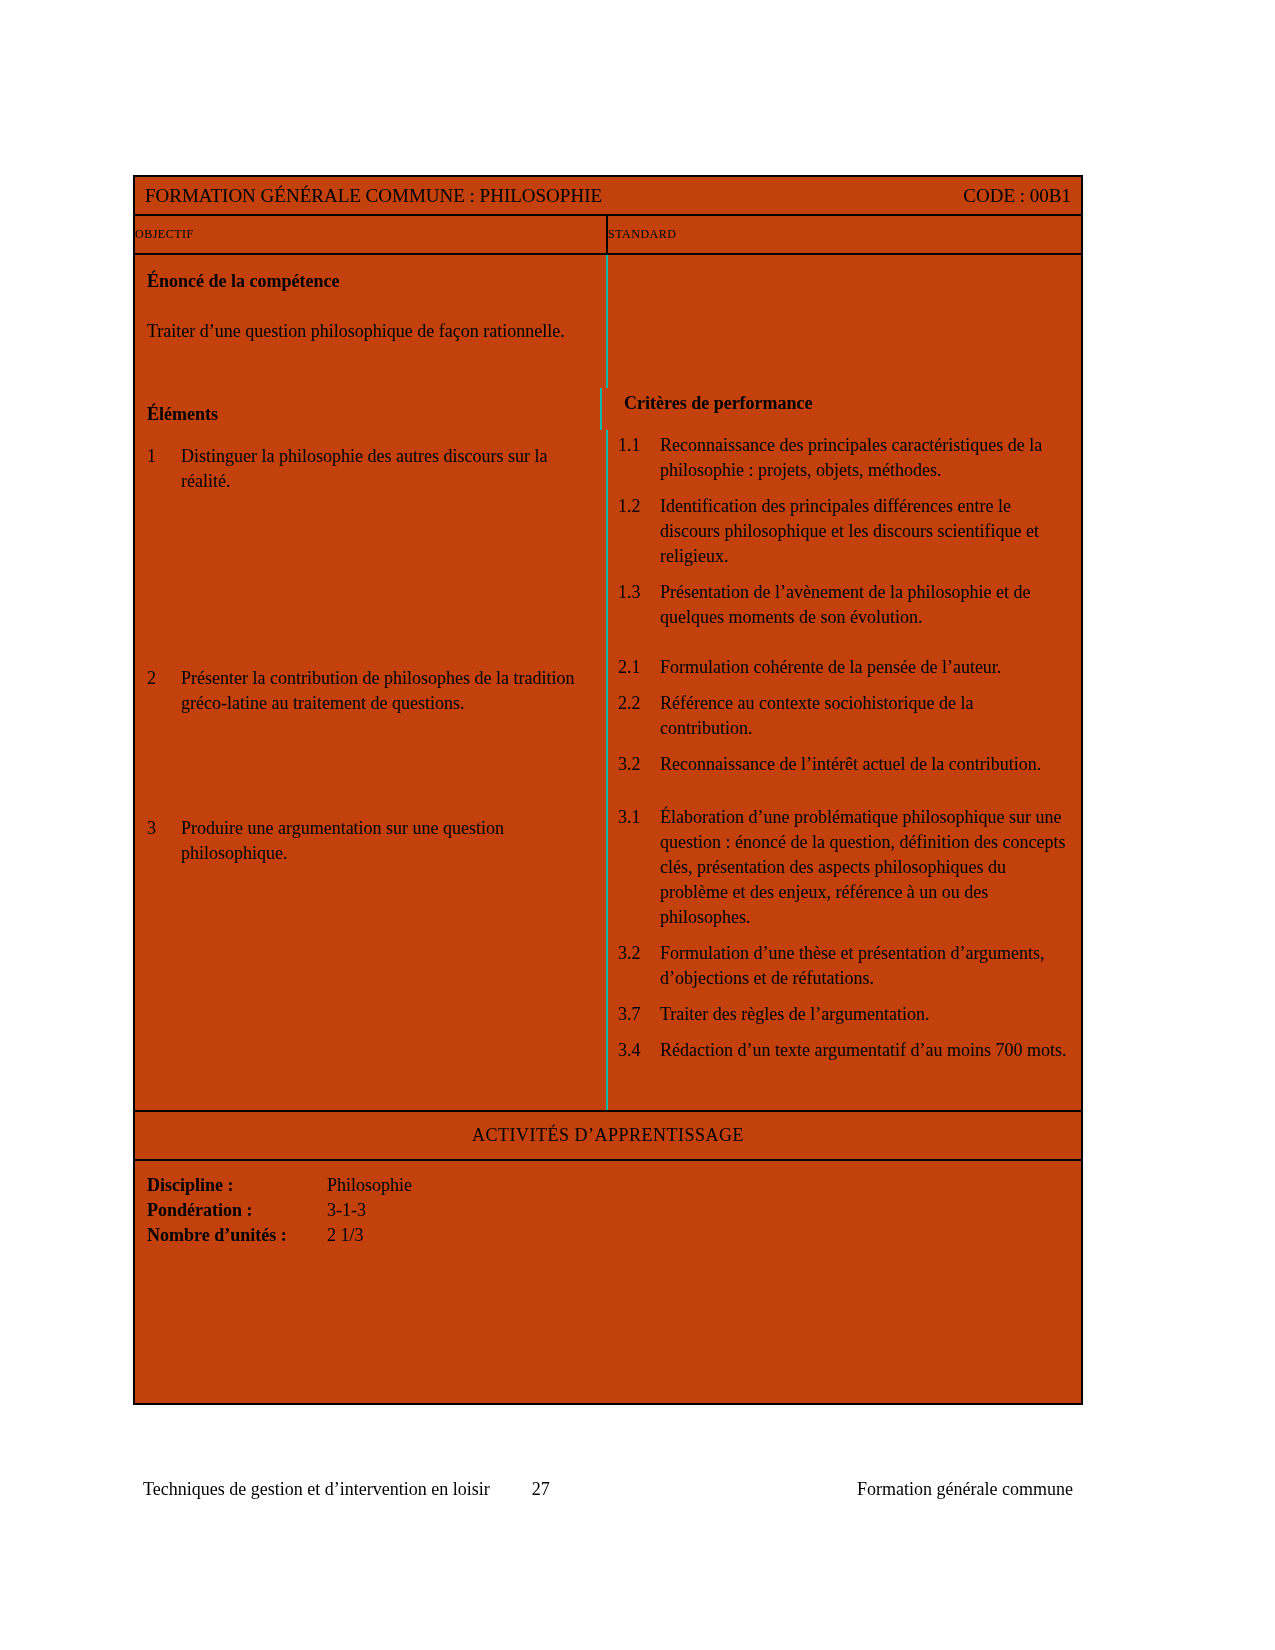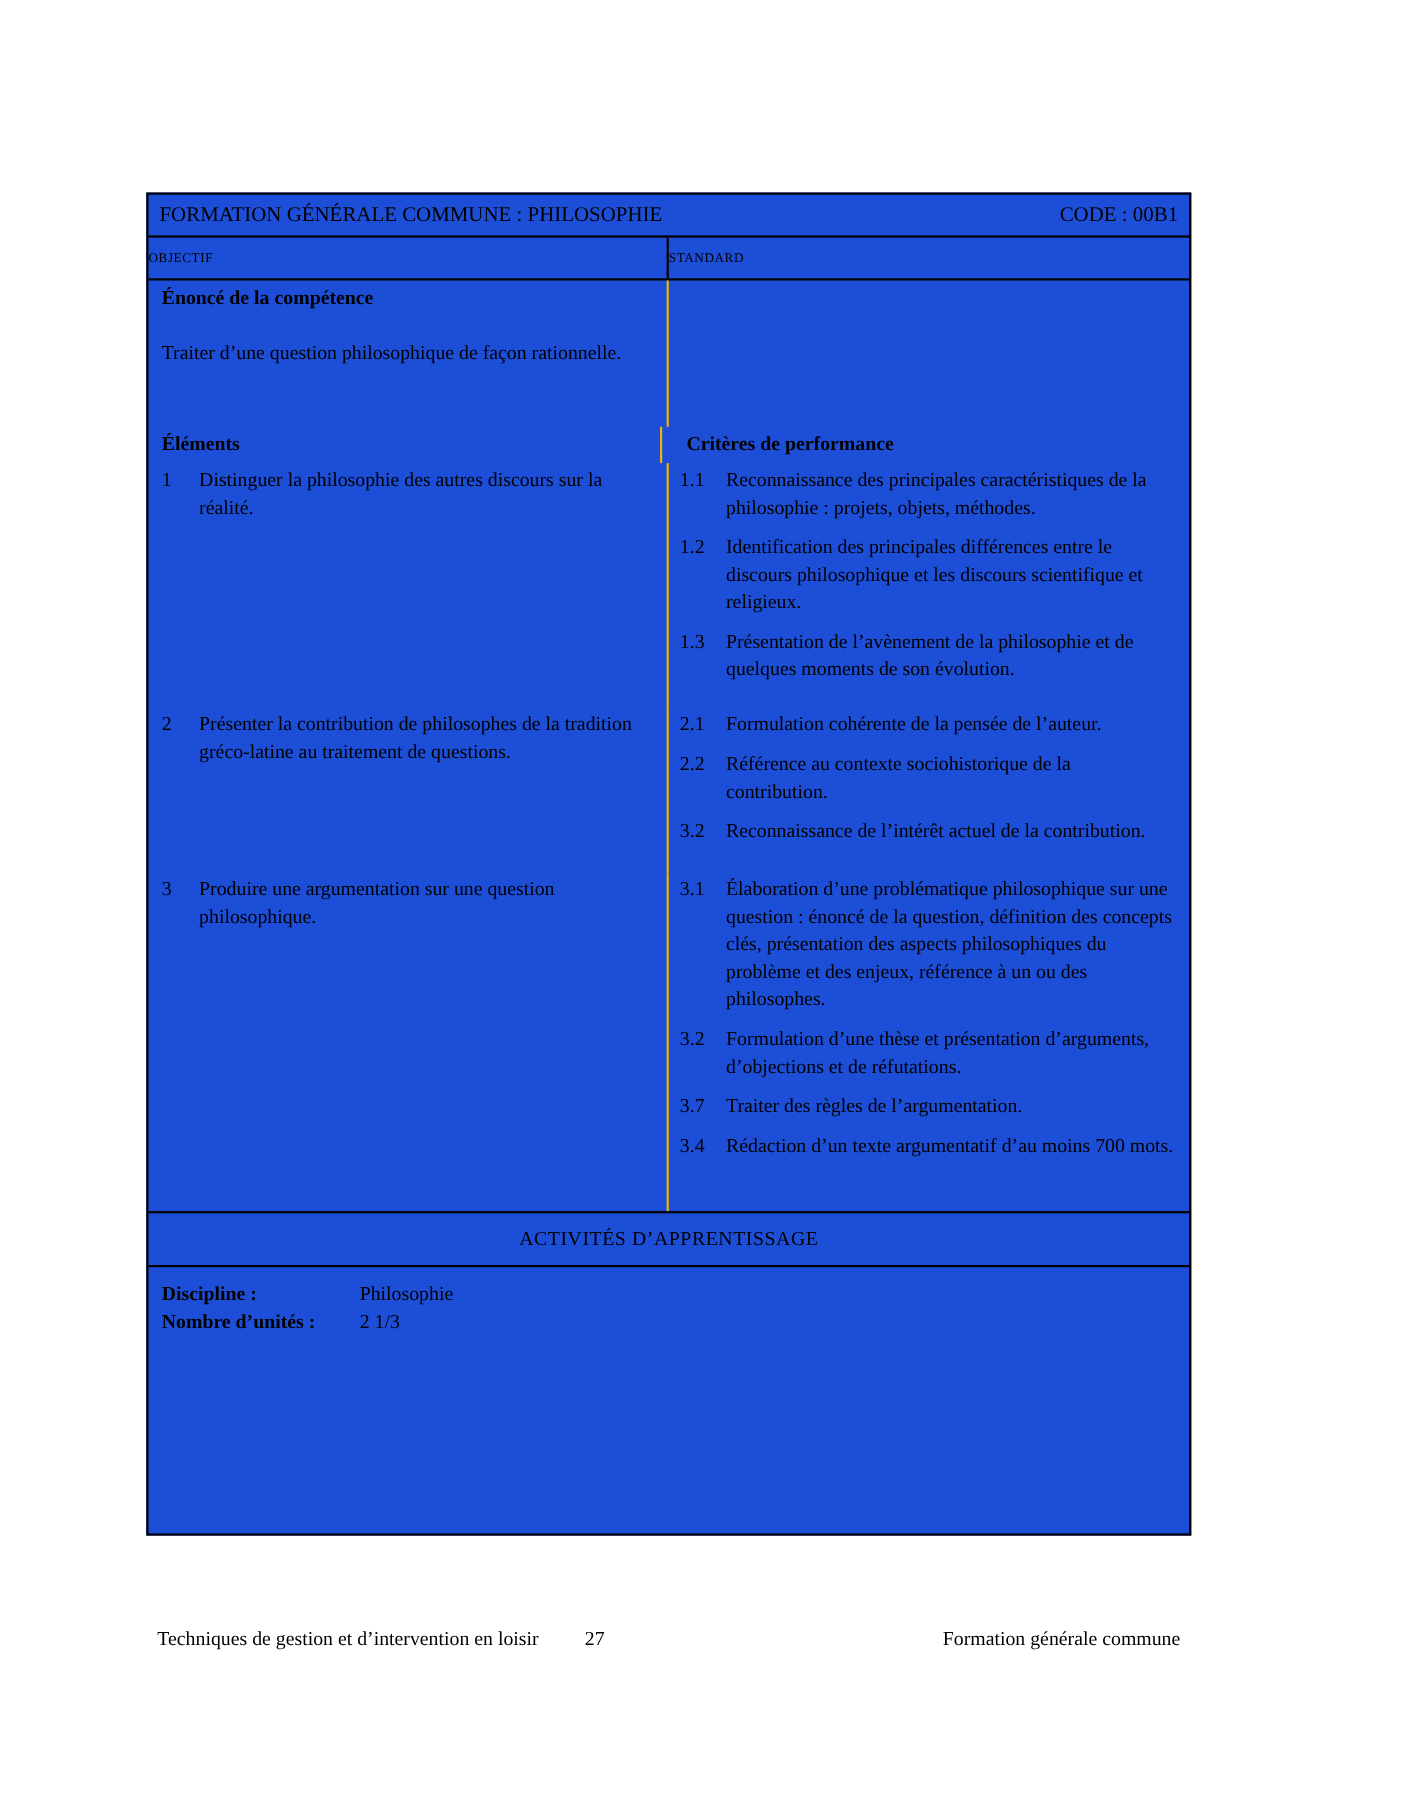--- a/index.html
+++ b/index.html
@@ -4,35 +4,35 @@
 <style>
   * { margin:0; padding:0; box-sizing:border-box; }
   html, body { background:#ffffff; }
   body {
     width:1275px; height:1650px; position:relative;
     font-family:"Liberation Serif","DejaVu Serif",serif;
     color:#000; font-size:18px; line-height:25px;
   }
   .doc-table {
     position:absolute; left:133px; top:175px; width:950px;
-    border:2px solid #000; background:#1d4ed8;
+    border:2px solid #000; background:#c2410c;
   }
   .title-row {
     display:flex; justify-content:space-between; align-items:baseline;
     padding:6px 10px; border-bottom:2px solid #000; font-size:19px;
   }
   .colhead-row {
     display:grid; grid-template-columns:1fr 1fr;
     border-bottom:2px solid #000; text-align:left; font-size:12px;
   }
   .colhead-row .colhead { padding:6px 0; letter-spacing:0.5px; }
   .colhead-row .colhead:first-child { border-right:2px solid #000; }
 
   .brow { display:grid; grid-template-columns:1fr 1fr; }
-  .cell-l { border-right:2px solid #eab308; padding:3px 20px 3px 12px; }
+  .cell-l { border-right:2px solid #14b8a6; padding:14px 20px 3px 12px; }
   .cell-r { padding:3px 12px 3px 10px; }
 
   .rh-enonce { min-height:133px; }
   .rh-heads  { min-height:33px;gap:12px; }
   .rh-1 { min-height:222px; }
   .rh-2 { min-height:150px; }
   .rh-3 { min-height:308px; }
 
   .bold { font-weight:bold; }
   .enonce-text { margin-top:25px; }
@@ -160,20 +160,24 @@
   </div>
 
   <div class="activities-row">ACTIVITÉS D’APPRENTISSAGE</div>
 
   <div class="details">
     <div class="detail-row">
       <span class="bold">Discipline :</span>
       <span>Philosophie</span>
     </div>
     <div class="detail-row">
+      <span class="bold">Pondération :</span>
+      <span>3-1-3</span>
+    </div>
+    <div class="detail-row">
       <span class="bold">Nombre d’unités :</span>
       <span>2 1/3</span>
     </div>
   </div>
 
 </div>
 
 <div class="page-footer">
   <span>Techniques de gestion et d’intervention en loisir</span>
   <span class="page-num">27</span>

